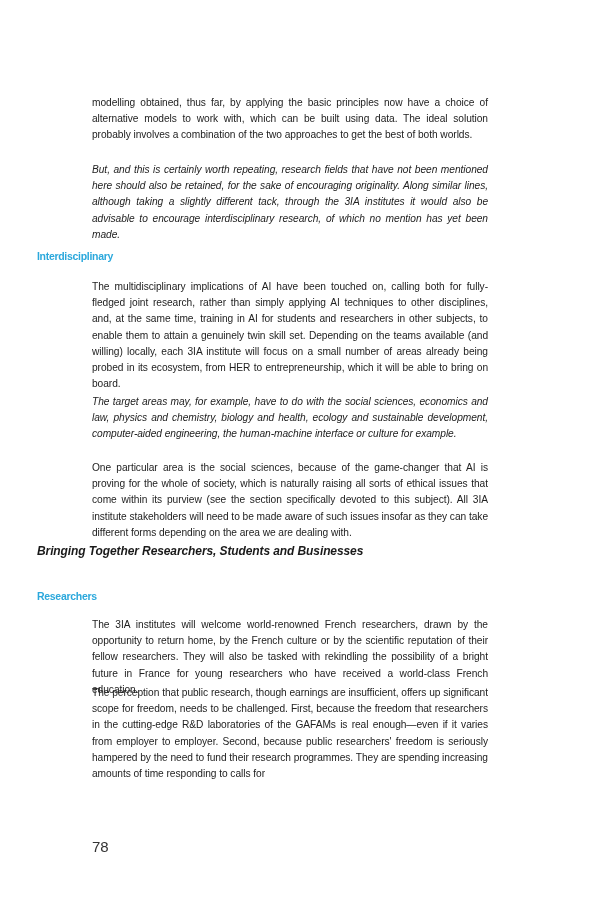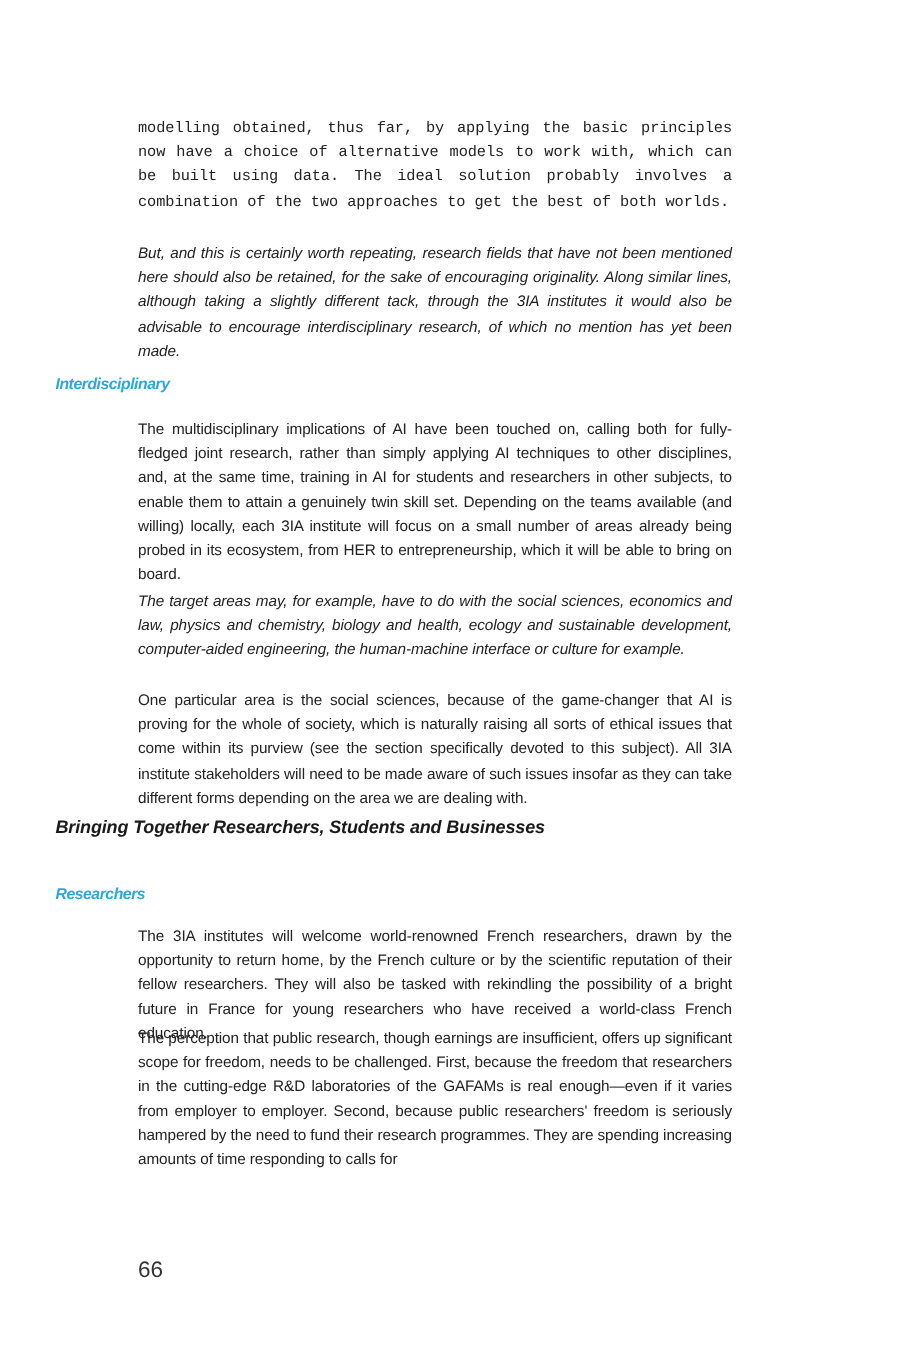--- a/index.html
+++ b/index.html
@@ -33,21 +33,20 @@
       letter-spacing: -0.05px;
     }
     .subhead {
       position: absolute;
       left: 37px;
       font-size: 10.5px;
       font-weight: bold;
       color: #2ba8dc;
       margin: 0;
       letter-spacing: -0.3px;
-      font-style: italic;
     }
     .section-title {
       position: absolute;
       left: 37px;
       font-size: 12px;
       font-weight: bold;
       font-style: italic;
       color: #1a1a1a;
       margin: 0;
       letter-spacing: -0.1px;
@@ -60,35 +59,35 @@
       font-size: 15px;
       color: #333333;
       margin: 0;
     }
   </style>
 </head>
 <body>
 
 <div class="page">
 
-  <p class="para" style="top:79px;font-family:Liberation Mono, monospace;">modelling obtained, thus far, by applying the basic principles now have a choice of alternative models to work with, which can be built using data. The ideal solution probably involves a combination of the two approaches to get the best of both worlds.</p>
+  <p class="para" style="top:95px;">modelling obtained, thus far, by applying the basic principles now have a choice of alternative models to work with, which can be built using data. The ideal solution probably involves a combination of the two approaches to get the best of both worlds.</p>
 
   <p class="para" style="top:162px;font-style:italic;">But, and this is certainly worth repeating, research fields that have not been mentioned here should also be retained, for the sake of encouraging originality. Along similar lines, although taking a slightly different tack, through the 3IA institutes it would also be advisable to encourage interdisciplinary research, of which no mention has yet been made.</p>
 
   <h3 class="subhead" style="top:250px;">Interdisciplinary</h3>
 
   <p class="para" style="top:279px;">The multidisciplinary implications of AI have been touched on, calling both for fully-fledged joint research, rather than simply applying AI techniques to other disciplines, and, at the same time, training in AI for students and researchers in other subjects, to enable them to attain a genuinely twin skill set. Depending on the teams available (and willing) locally, each 3IA institute will focus on a small number of areas already being probed in its ecosystem, from HER to entrepreneurship, which it will be able to bring on board.</p>
 
   <p class="para" style="top:394px;font-style:italic;">The target areas may, for example, have to do with the social sciences, economics and law, physics and chemistry, biology and health, ecology and sustainable development, computer-aided engineering, the human-machine interface or culture for example.</p>
 
   <p class="para" style="top:460px;">One particular area is the social sciences, because of the game-changer that AI is proving for the whole of society, which is naturally raising all sorts of ethical issues that come within its purview (see the section specifically devoted to this subject). All 3IA institute stakeholders will need to be made aware of such issues insofar as they can take different forms depending on the area we are dealing with.</p>
 
   <h2 class="section-title" style="top:544px;">Bringing Together Researchers, Students and Businesses</h2>
 
   <h3 class="subhead" style="top:590px;">Researchers</h3>
 
   <p class="para" style="top:617px;">The 3IA institutes will welcome world-renowned French researchers, drawn by the opportunity to return home, by the French culture or by the scientific reputation of their fellow researchers. They will also be tasked with rekindling the possibility of a bright future in France for young researchers who have received a world-class French education.</p>
 
   <p class="para" style="top:685px;">The perception that public research, though earnings are insufficient, offers up significant scope for freedom, needs to be challenged. First, because the freedom that researchers in the cutting-edge R&amp;D laboratories of the GAFAMs is real enough—even if it varies from employer to employer. Second, because public researchers' freedom is seriously hampered by the need to fund their research programmes. They are spending increasing amounts of time responding to calls for</p>
 
-  <p class="page-number">66</p>
+  <p class="page-number">78</p>
 
 </div>
 
 </body></html>

